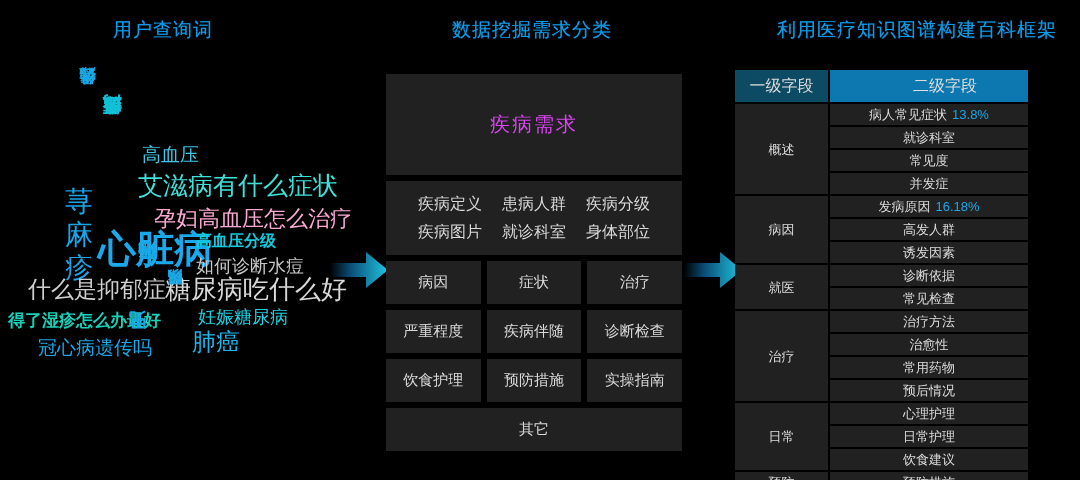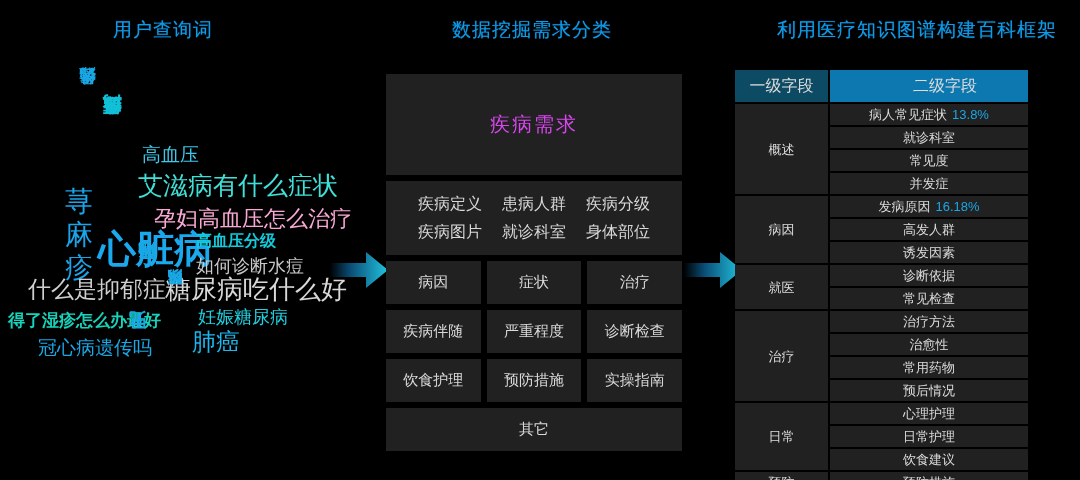--- a/index.html
+++ b/index.html
@@ -159,22 +159,22 @@
         <div class="attr-row">
           <span>疾病图片</span>
           <span>就诊科室</span>
           <span>身体部位</span>
         </div>
       </div>
     <div id="mid-grid">
         <div class="mid-box">病因</div>
         <div class="mid-box">症状</div>
         <div class="mid-box">治疗</div>
+        <div class="mid-box">严重程度</div>
         <div class="mid-box">疾病伴随</div>
-        <div class="mid-box">严重程度</div>
         <div class="mid-box">诊断检查</div>
         <div class="mid-box">饮食护理</div>
         <div class="mid-box">预防措施</div>
         <div class="mid-box">实操指南</div>
       </div>
     <div class="mid-box" id="mid-other">其它</div>
   </div>
 
   <table id="tbl">
     <thead>

